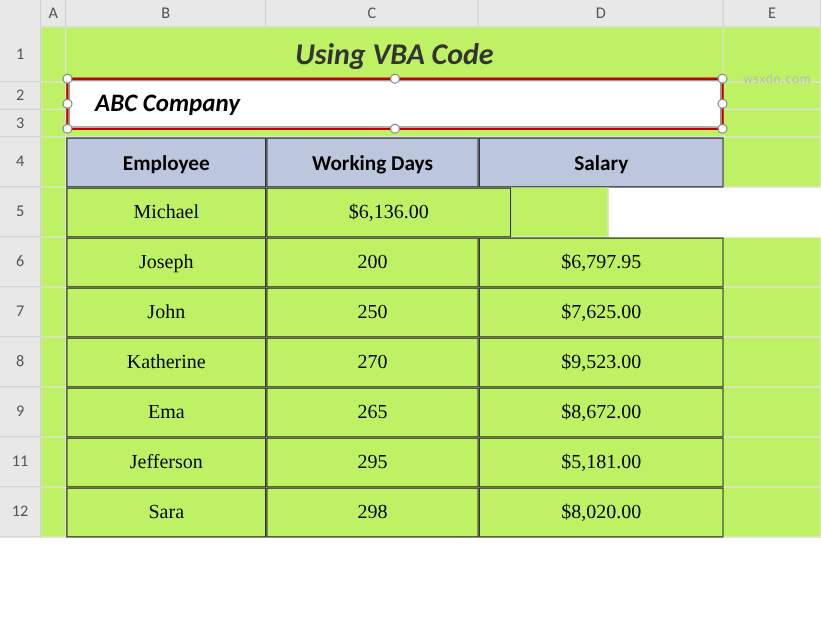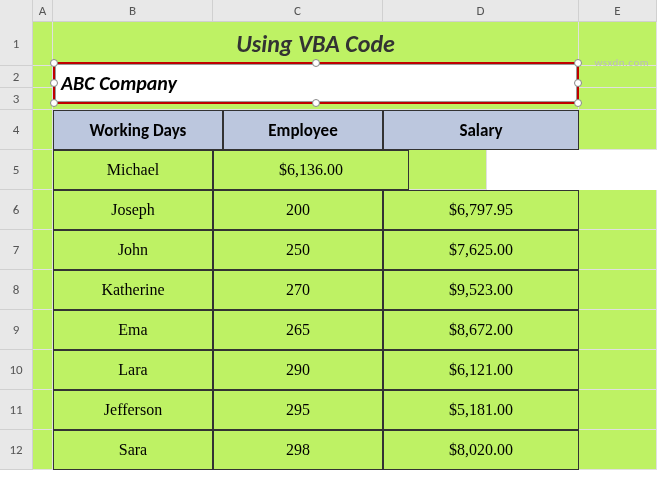--- a/index.html
+++ b/index.html
@@ -95,21 +95,21 @@
       width: 526px;
       height: 42px;
       border: 2px solid #c00000;
     }
     .textbox-inner {
       width: 100%;
       height: 100%;
       border: 1px solid #999;
       display: flex;
       align-items: center;
-      padding-left: 5px;
+      padding-left: 20px;
       font-size: 20px;
       font-weight: bold;
       font-style: italic;
       background: #fff;
       position: relative;
     }
     .handle {
       position: absolute;
       width: 8px;
       height: 8px;
@@ -165,22 +165,22 @@
   <div class="row row-3">
     <div class="row-header">3</div>
     <div class="cell col-A"></div>
     <div class="cell" style="width:526px;"></div>
     <div class="cell col-E"></div>
   </div>
 
   <div class="row">
     <div class="row-header">4</div>
     <div class="cell col-A"></div>
+    <div class="cell thead-cell col-B">Employee</div>
     <div class="cell thead-cell col-C">Working Days</div>
-    <div class="cell thead-cell col-B">Employee</div>
     <div class="cell thead-cell col-D">Salary</div>
     <div class="cell col-E"></div>
   </div>
 
   <div class="row">
     <div class="row-header">5</div>
     <div class="cell col-A"></div>
     <div class="cell data-cell col-B">Michael</div>
     <div class="cell data-cell col-D">$6,136.00</div>
     <div class="cell col-E"></div>
@@ -208,28 +208,20 @@
     <div class="cell data-cell col-C">270</div>
     <div class="cell data-cell col-D">$9,523.00</div>
     <div class="cell col-E"></div>
   </div>
   <div class="row">
     <div class="row-header">9</div>
     <div class="cell col-A"></div>
     <div class="cell data-cell col-B">Ema</div>
     <div class="cell data-cell col-C">265</div>
     <div class="cell data-cell col-D">$8,672.00</div>
-    <div class="cell col-E"></div>
-  </div>
-  <div class="row">
-    <div class="row-header">10</div>
-    <div class="cell col-A"></div>
-    <div class="cell data-cell col-B">Lara</div>
-    <div class="cell data-cell col-C">290</div>
-    <div class="cell data-cell col-D">$6,121.00</div>
     <div class="cell col-E"></div>
   </div>
   <div class="row">
     <div class="row-header">11</div>
     <div class="cell col-A"></div>
     <div class="cell data-cell col-B">Jefferson</div>
     <div class="cell data-cell col-C">295</div>
     <div class="cell data-cell col-D">$5,181.00</div>
     <div class="cell col-E"></div>
   </div>

